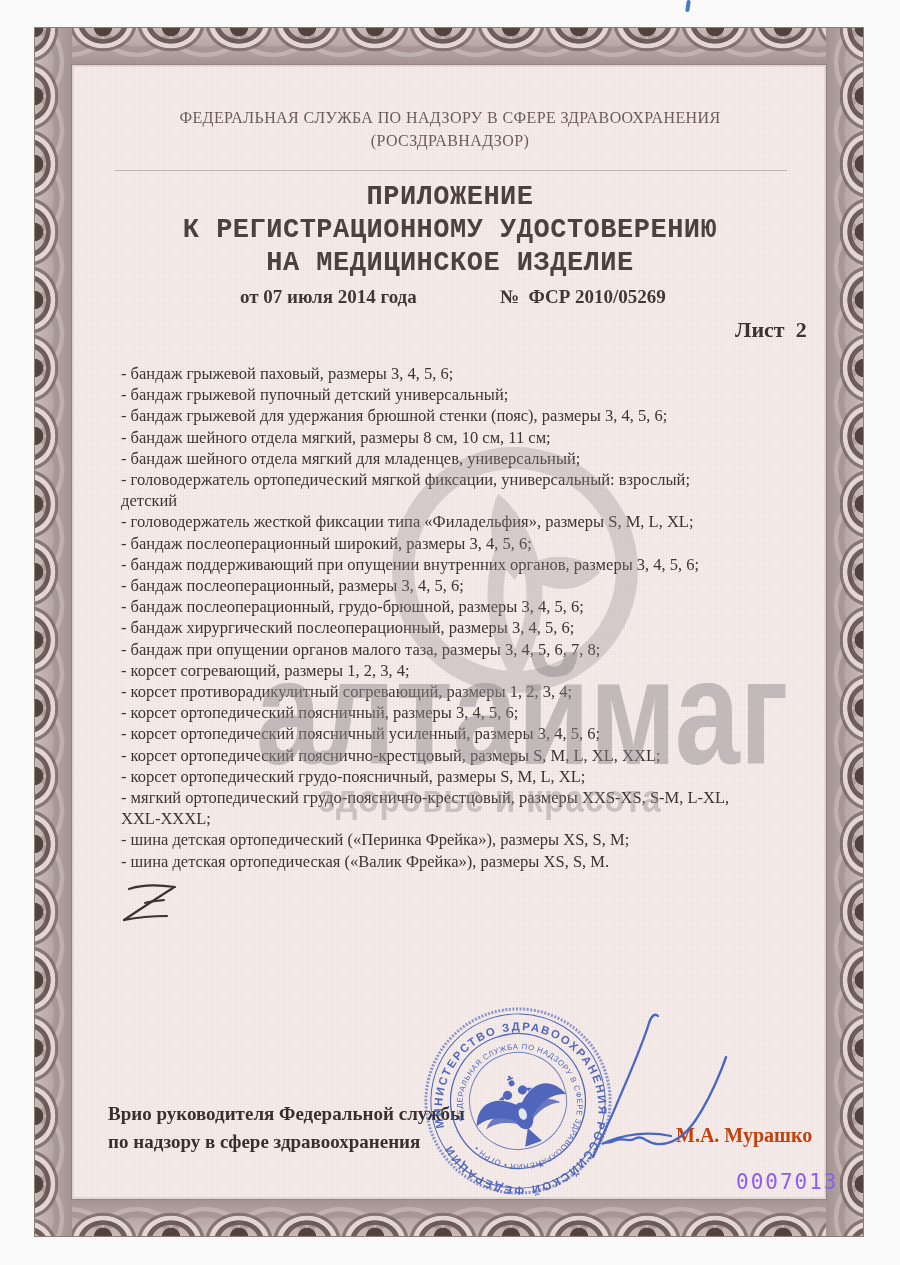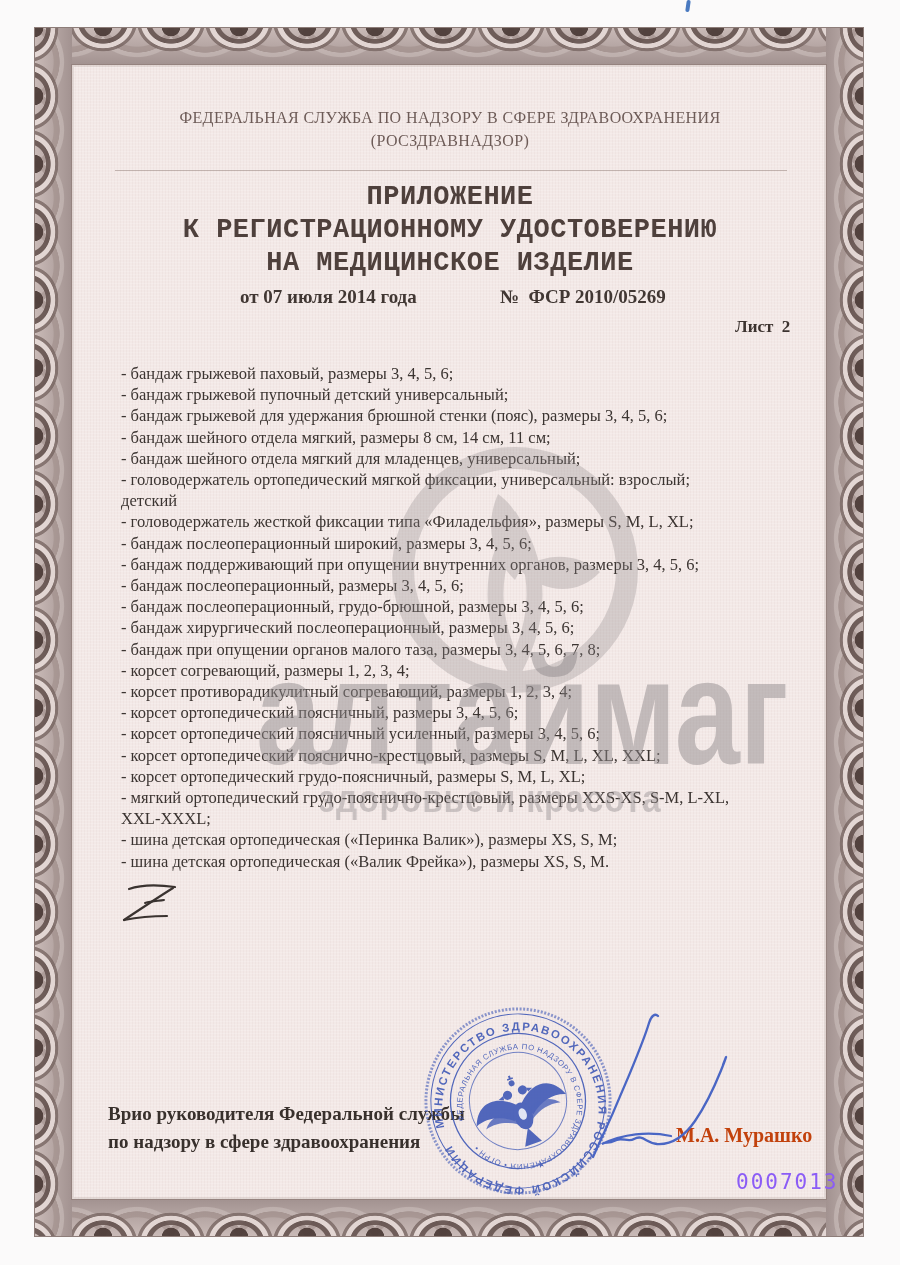--- a/index.html
+++ b/index.html
@@ -61,21 +61,21 @@
   .divider{position:absolute;left:115px;top:170px;width:672px;height:1px;background:rgba(146,126,120,.5);}
   .doc-title{
     position:absolute;left:100px;width:700px;top:181px;
     text-align:center;font-weight:bold;font-size:27px;line-height:33px;
     color:#4e403c;letter-spacing:.5px;font-family:Liberation Mono, monospace;
   }
   .date-row{position:absolute;top:286px;left:0;width:900px;height:26px;
     font-weight:bold;font-size:19px;color:#413733;}
   .date-label{position:absolute;left:240px;white-space:pre;}
   .number-label{position:absolute;left:500px;white-space:pre;}
-  .sheet-label{position:absolute;top:317px;left:735px;font-weight:bold;font-size:17px;color:#3c332f;white-space:pre;}
+  .sheet-label{position:absolute;top:317px;left:735px;font-weight:bold;font-size:22px;color:#3c332f;white-space:pre;}
   .product-list{
     position:absolute;left:121px;top:363px;width:700px;
     font-size:16.5px;line-height:21.2px;color:#3b3431;
   }
   .list-item{white-space:pre-line;}
   .sign-titles{position:absolute;left:108px;top:1100px;font-weight:bold;font-size:19px;line-height:28px;color:#38302c;}
   .signer-name{position:absolute;left:676px;top:1124px;font-weight:bold;font-size:20px;color:#c2410c;}
   .serial-number{
     position:absolute;left:736px;top:1170px;
     font-family:"DejaVu Sans Mono", monospace;font-size:21px;letter-spacing:2px;color:#8b5cf6;
@@ -131,40 +131,40 @@
     <span class="date-label">от 07 июля 2014 года</span>
     <span class="number-label">№  ФСР 2010/05269</span>
   </div>
 
   <div class="sheet-label">Лист  2</div>
 
   <div class="product-list">
       <div class="list-item">- бандаж грыжевой паховый, размеры 3, 4, 5, 6;</div>
       <div class="list-item">- бандаж грыжевой пупочный детский универсальный;</div>
       <div class="list-item">- бандаж грыжевой для удержания брюшной стенки (пояс), размеры 3, 4, 5, 6;</div>
-      <div class="list-item">- бандаж шейного отдела мягкий, размеры 8 см, 14 см, 11 см;</div>
+      <div class="list-item">- бандаж шейного отдела мягкий, размеры 8 см, 10 см, 11 см;</div>
       <div class="list-item">- бандаж шейного отдела мягкий для младенцев, универсальный;</div>
       <div class="list-item">- головодержатель ортопедический мягкой фиксации, универсальный: взрослый;
 детский</div>
       <div class="list-item">- головодержатель жесткой фиксации типа «Филадельфия», размеры S, M, L, XL;</div>
       <div class="list-item">- бандаж послеоперационный широкий, размеры 3, 4, 5, 6;</div>
       <div class="list-item">- бандаж поддерживающий при опущении внутренних органов, размеры 3, 4, 5, 6;</div>
       <div class="list-item">- бандаж послеоперационный, размеры 3, 4, 5, 6;</div>
       <div class="list-item">- бандаж послеоперационный, грудо-брюшной, размеры 3, 4, 5, 6;</div>
       <div class="list-item">- бандаж хирургический послеоперационный, размеры 3, 4, 5, 6;</div>
       <div class="list-item">- бандаж при опущении органов малого таза, размеры 3, 4, 5, 6, 7, 8;</div>
       <div class="list-item">- корсет согревающий, размеры 1, 2, 3, 4;</div>
       <div class="list-item">- корсет противорадикулитный согревающий, размеры 1, 2, 3, 4;</div>
       <div class="list-item">- корсет ортопедический поясничный, размеры 3, 4, 5, 6;</div>
       <div class="list-item">- корсет ортопедический поясничный усиленный, размеры 3, 4, 5, 6;</div>
       <div class="list-item">- корсет ортопедический пояснично-крестцовый, размеры S, M, L, XL, XXL;</div>
       <div class="list-item">- корсет ортопедический грудо-поясничный, размеры S, M, L, XL;</div>
       <div class="list-item">- мягкий ортопедический грудо-пояснично-крестцовый, размеры XXS-XS, S-M, L-XL,
 XXL-XXXL;</div>
-      <div class="list-item">- шина детская ортопедическая («Перинка Валик»), размеры XS, S, M;</div>
+      <div class="list-item">- шина детская ортопедический («Перинка Фрейка»), размеры XS, S, M;</div>
       <div class="list-item">- шина детская ортопедическая («Валик Фрейка»), размеры XS, S, M.</div>
     </div>
 
   <svg class="z-mark" width="75" height="52" viewBox="0 0 75 52">
     <path d="M14,13 C28,8 46,9 60,11" fill="none" stroke="#3a3330" stroke-width="2.2" stroke-linecap="round"></path>
     <path d="M58,12 C42,22 24,34 9,44" fill="none" stroke="#3a3330" stroke-width="2.2" stroke-linecap="round"></path>
     <path d="M9,44 C24,41 38,40 52,40" fill="none" stroke="#3a3330" stroke-width="2.2" stroke-linecap="round"></path>
     <path d="M30,27 C37,25 43,25 49,24" fill="none" stroke="#3a3330" stroke-width="2" stroke-linecap="round"></path>
   </svg>
 

